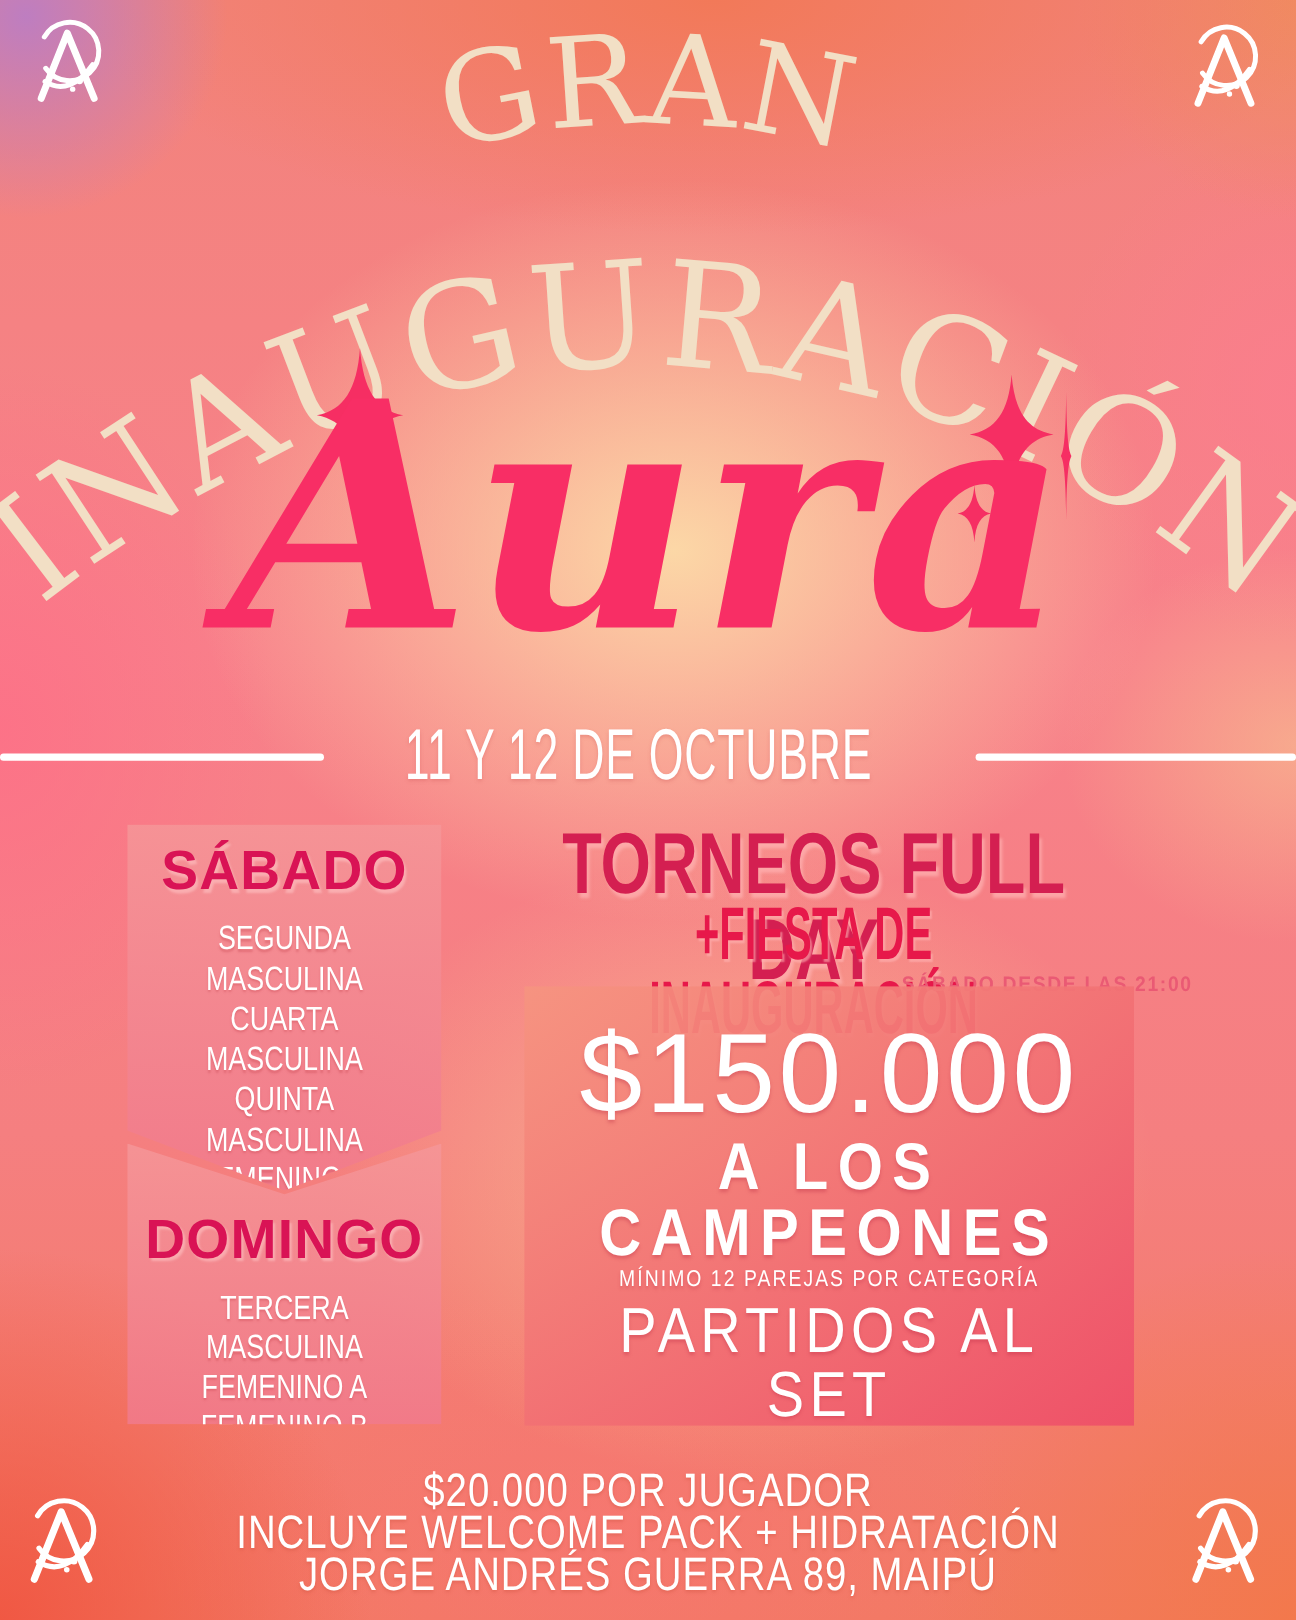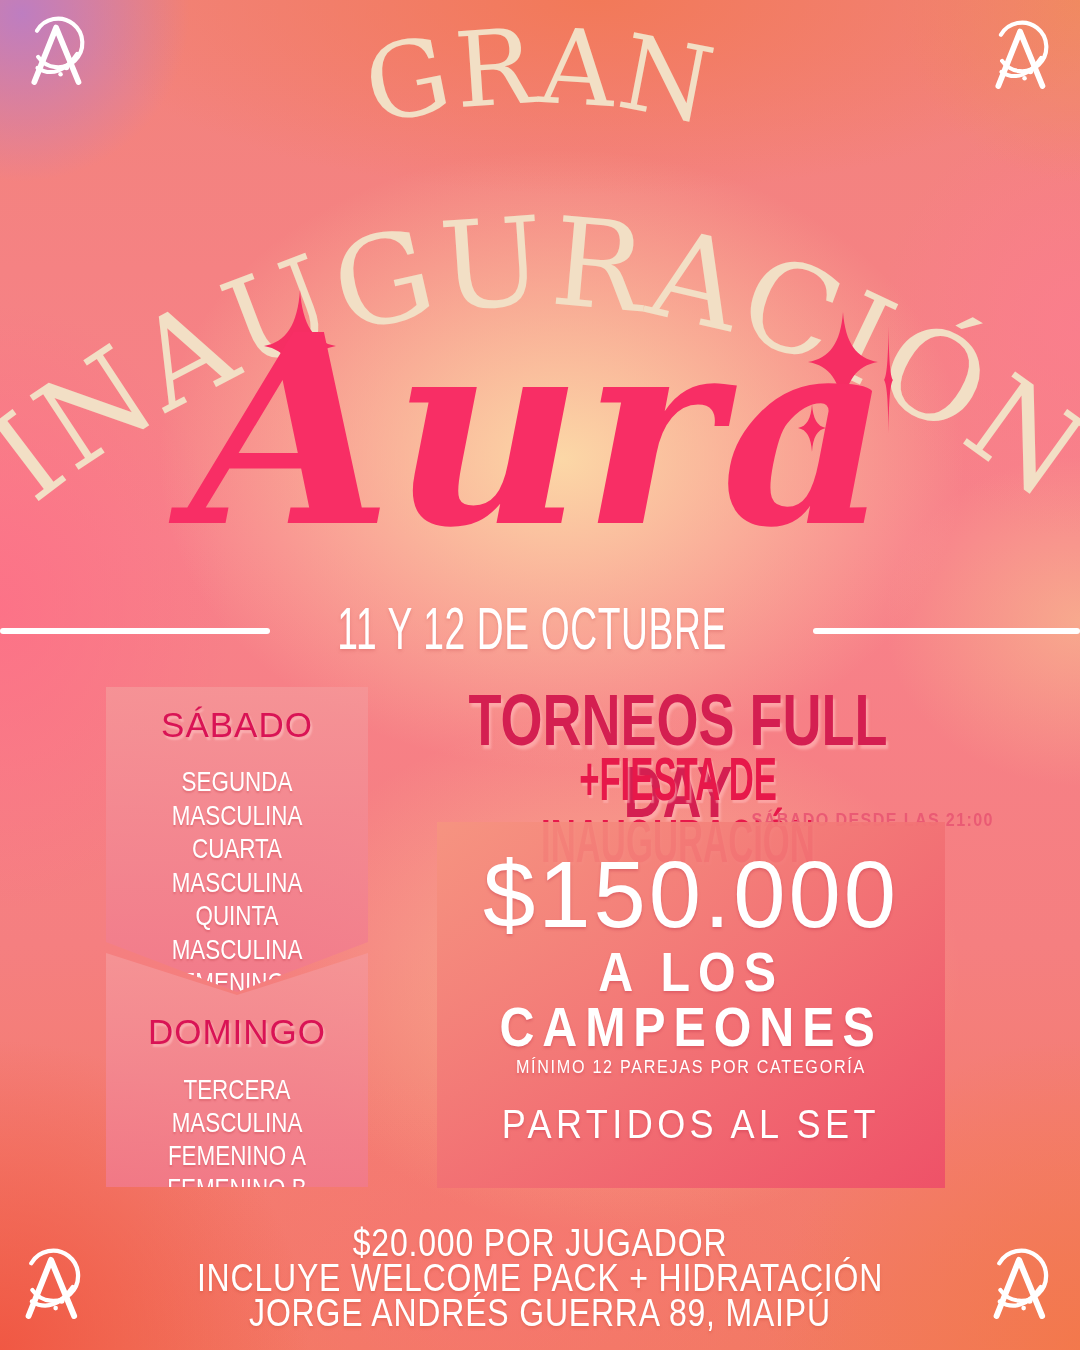--- a/index.html
+++ b/index.html
@@ -49,21 +49,21 @@
     text-shadow:0 2px 4px rgba(210,90,90,.35);
   }
   .date-banner .sx{display:inline-block;transform:scaleX(.62);transform-origin:center;letter-spacing:1px;}
   .panel{
     position:absolute;left:106px;width:262px;text-align:center;
     background:linear-gradient(180deg, rgba(245,150,152,.85), rgba(241,122,140,.85));
   }
   .panel-sat{top:687px;height:305px;clip-path:polygon(0 0,100% 0,100% 83.6%,50% 100%,0 83.6%);}
   .panel-sun{top:953px;height:234px;clip-path:polygon(0 0,50% 18%,100% 0,100% 100%,0 100%);}
   .panel-title{
-    font-size:35px;font-weight:normal;letter-spacing:1px;color:#D91355;line-height:38px;
+    font-size:46px;font-weight:bold;letter-spacing:1px;color:#D91355;line-height:38px;
     text-shadow:2px 3px 2px rgba(255,200,200,.55);
   }
   .panel-sat .panel-title{margin-top:19px;}
   .panel-sun .panel-title{margin-top:60px;}
   .panel-list{margin-top:21px;color:#fff;font-size:28px;line-height:33.5px;
     text-shadow:0 2px 2px rgba(200,70,80,.4);}
   .panel-sun .panel-list{margin-top:22px;line-height:33px;}
   .panel-list div{transform:scaleX(.8);transform-origin:center;}
   .headline{position:absolute;left:366px;top:684px;width:624px;text-align:center;
     color:#D41F51;font-size:72px;font-weight:bold;line-height:1;
@@ -80,21 +80,21 @@
     position:absolute;left:437px;top:822px;width:508px;height:366px;
     background:linear-gradient(145deg, rgba(246,148,128,.92), rgba(238,78,104,.92));
     text-align:center;color:#fff;box-sizing:border-box;padding-top:26px;
     text-shadow:0 2px 3px rgba(190,45,70,.35);
   }
   .prize-amount{font-size:94px;font-weight:200;line-height:1;letter-spacing:3px;}
   .prize-recipient{font-size:55px;font-weight:700;line-height:1;margin-top:3px;}
   .prize-recipient .sx{display:inline-block;transform:scaleX(.88);transform-origin:center;letter-spacing:9px;}
   .prize-condition{font-size:19px;line-height:1;margin-top:2px;text-decoration:underline;}
   .prize-condition .sx{display:inline-block;transform:scaleX(.85);transform-origin:center;letter-spacing:2px;}
-  .prize-format{font-size:41px;font-weight:300;line-height:1;margin-top:28px;}
+  .prize-format{font-size:53px;font-weight:300;line-height:1;margin-top:7px;}
   .prize-format .sx{display:inline-block;transform:scaleX(.88);transform-origin:center;letter-spacing:5px;}
   .prize-schedule{margin-top:24px;font-size:29px;line-height:33.5px;}
   .prize-schedule div{transform:scaleX(.88);transform-origin:center;letter-spacing:5.5px;}
   .footer{
     position:absolute;left:0;right:0;top:1225px;text-align:center;color:#fff;
     font-size:39px;font-weight:500;line-height:35px;
     text-shadow:0 2px 3px rgba(205,80,60,.4);
   }
   .footer div{transform:scaleX(.82);transform-origin:center;letter-spacing:1px;}
 </style>

